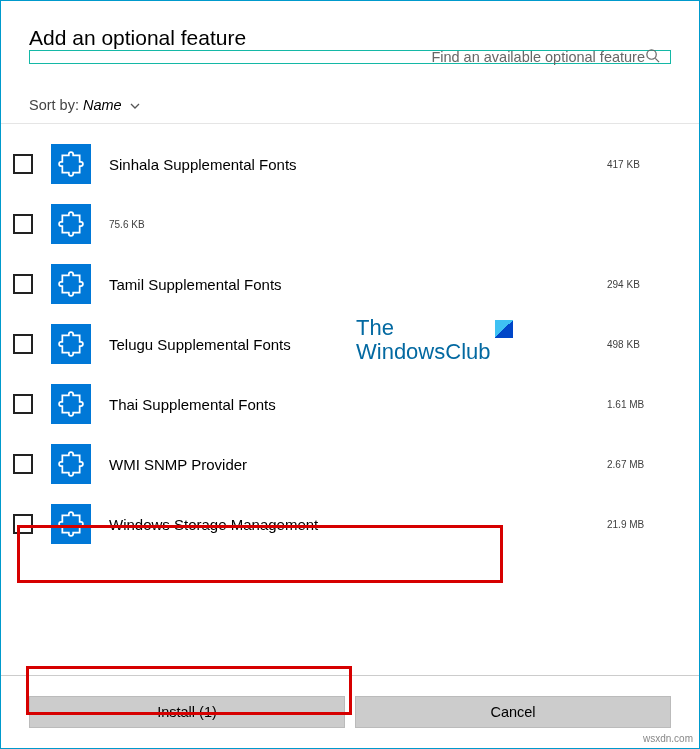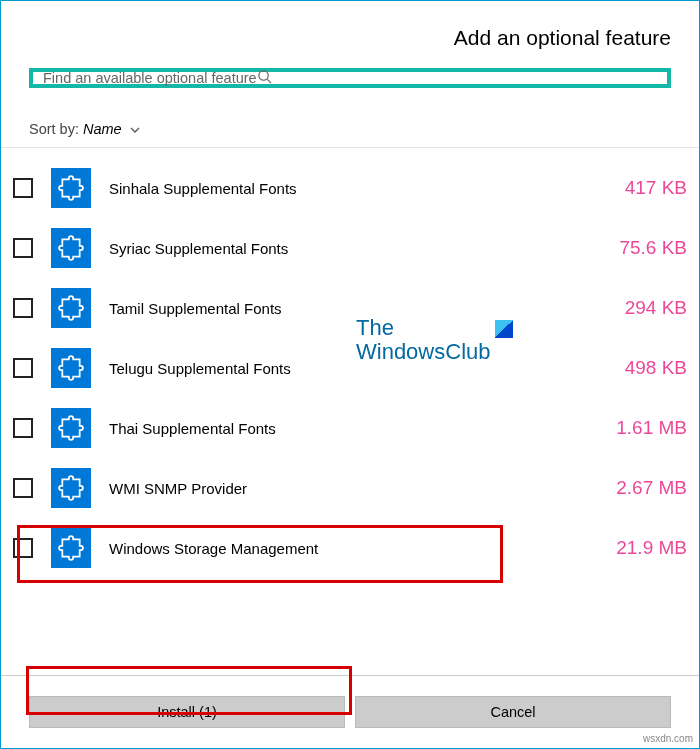--- a/index.html
+++ b/index.html
@@ -11,30 +11,28 @@
     position: relative;
     border: 1px solid #009ACC;
   }
   .header {
     padding: 25px 28px 15px 28px;
   }
   .title {
     font-size: 21px;
     font-weight: 400;
     color: #000;
-    margin-bottom: 18px;
-    text-align: right;
   }
   .search-box {
-    border: 4px solid #14b8a6;
-    height: 20px;
+    border: 1px solid #14b8a6;
+    height: 14px;
     display: flex;
     align-items: center;
     padding: 0 10px;
-    justify-content: flex-start;
+    justify-content: flex-end;
   }
   .search-placeholder {
     color: #666;
     font-size: 14.5px;
   }
   .search-icon-svg { width: 15px; height: 15px; }
   .sort-row {
     padding: 18px 28px 10px 28px;
     font-size: 14.5px;
     color: #444;
@@ -71,23 +69,23 @@
     margin-right: 18px;
     flex-shrink: 0;
   }
   .icon-tile svg { width: 26px; height: 26px; }
   .row-label {
     flex: 1;
     font-size: 15px;
     color: #000;
   }
   .row-size {
-    font-size: 19px;
-    color: #ec4899;
-    text-align: right;
+    font-size: 10px;
+    color: #404040;
+    text-align: left;
     min-width: 80px;
   }
   .highlight {
     position: absolute;
     border: 3px solid #d60000;
     pointer-events: none;
   }
   .hl-row {
     left: 16px; top: 524px; width: 486px; height: 58px;
   }
@@ -173,21 +171,20 @@
       <div class="row-label">Sinhala Supplemental Fonts</div>
       <div class="row-size">417 KB</div>
     </div>
     <div class="row">
       <div class="cb"></div>
       <div class="icon-tile">
         <svg viewBox="0 0 24 24">
           <path fill="none" stroke="#fff" stroke-width="1.6" d="M4 4 h6 v-1 a2 2 0 0 1 4 0 v1 h6 v6 h1 a2 2 0 0 1 0 4 h-1 v6 h-6 v1 a2 2 0 0 1 -4 0 v-1 h-6 v-6 h-1 a2 2 0 0 1 0 -4 h1 z"></path>
         </svg>
       </div>
-      <div class="row-label">Syriac Supplemental Fonts</div>
       <div class="row-size">75.6 KB</div>
     </div>
     <div class="row">
       <div class="cb"></div>
       <div class="icon-tile">
         <svg viewBox="0 0 24 24">
           <path fill="none" stroke="#fff" stroke-width="1.6" d="M4 4 h6 v-1 a2 2 0 0 1 4 0 v1 h6 v6 h1 a2 2 0 0 1 0 4 h-1 v6 h-6 v1 a2 2 0 0 1 -4 0 v-1 h-6 v-6 h-1 a2 2 0 0 1 0 -4 h1 z"></path>
         </svg>
       </div>
       <div class="row-label">Tamil Supplemental Fonts</div>

